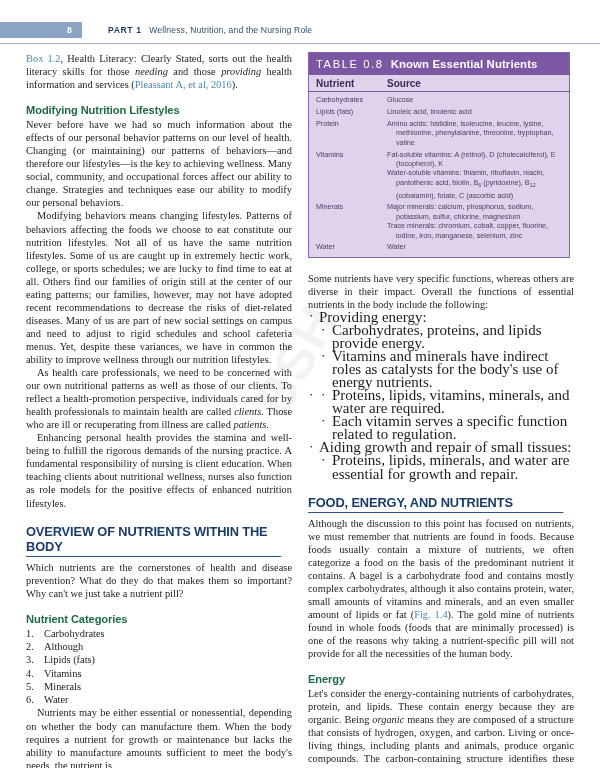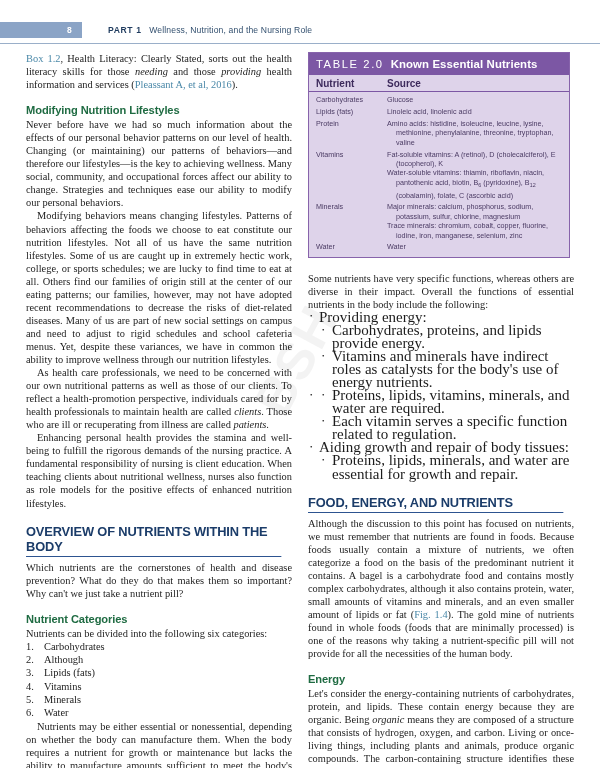--- a/index.html
+++ b/index.html
@@ -269,40 +269,39 @@
     <p class="body"><span>As health care professionals, we need to be concerned with our own nutritional patterns as well as those of our clients. To reflect a health-promotion perspective, individuals cared for by health professionals to maintain health are called </span><span class="it">clients</span><span>. Those who are ill or recuperating from illness are called </span><span class="it">patients</span><span>.</span></p>
 
     <p class="body">Enhancing personal health provides the stamina and well-being to fulfill the rigorous demands of the nursing practice. A fundamental responsibility of nursing is client education. When teaching clients about nutritional wellness, nurses also function as role models for the positive effects of enhanced nutrition lifestyles.</p>
 
     <h1 class="major">OVERVIEW OF NUTRIENTS WITHIN THE BODY</h1>
 
     <p class="body noindent">Which nutrients are the cornerstones of health and disease prevention? What do they do that makes them so important? Why can't we just take a nutrient pill?</p>
 
     <h2 class="sub">Nutrient Categories</h2>
 
-    <p class="body noindent">Nutrients can be divided into the following six categories:</p>
 
     <ol class="numlist">
       <li>Carbohydrates</li>
       <li>Although</li>
       <li>Lipids (fats)</li>
       <li>Vitamins</li>
       <li>Minerals</li>
       <li>Water</li>
     </ol>
 
     <p class="body" style="text-indent:11px;"><span>Nutrients may be either essential or nonessential, depending on whether the body can manufacture them. When the body requires a nutrient for growth or maintenance but lacks the ability to manufacture amounts sufficient to meet the body's needs, the nutrient is </span></p>
 
   </div>
 
   <div class="col col-right">
 
     <div class="table-box">
       <div class="table-title">
-        <span class="tlabel">TABLE 2.0</span><span class="tname">Known Essential Nutrients</span>
+        <span class="tlabel">TABLE 0.8</span><span class="tname">Known Essential Nutrients</span>
       </div>
       <table class="nutrients">
         <thead>
           <tr>
             <th class="c1">Nutrient</th>
             <th class="c2">Source</th>
           </tr>
         </thead>
         <tbody>
           <tr class="first">
@@ -357,21 +356,21 @@
           <li>Vitamins and minerals have indirect roles as catalysts for the body's use of energy nutrients.</li>
         </ul>
       </li>
       <li>
         <ul class="bul">
           <li>Proteins, lipids, vitamins, minerals, and water are required.</li>
           <li>Each vitamin serves a specific function related to regulation.</li>
         </ul>
       </li>
       <li>
-        <span class="txt">Aiding growth and repair of body tissues:</span>
+        <span class="txt">Aiding growth and repair of small tissues:</span>
         <ul class="bul">
           <li>Proteins, lipids, minerals, and water are essential for growth and repair.</li>
         </ul>
       </li>
     </ul>
 
     <h1 class="major">FOOD, ENERGY, AND NUTRIENTS</h1>
 
     <p class="body noindent"><span>Although the discussion to this point has focused on nutrients, we must remember that nutrients are found in foods. Because foods usually contain a mixture of nutrients, we often categorize a food on the basis of the predominant nutrient it contains. A bagel is a carbohydrate food and contains mostly complex carbohydrates, although it also contains protein, water, small amounts of vitamins and minerals, and an even smaller amount of lipids or fat (</span><span class="lnk">Fig. 1.4</span><span>). The gold mine of nutrients found in whole foods (foods that are minimally processed) is one of the reasons why taking a nutrient-specific pill will not provide for all the necessities of the human body.</span></p>
 

